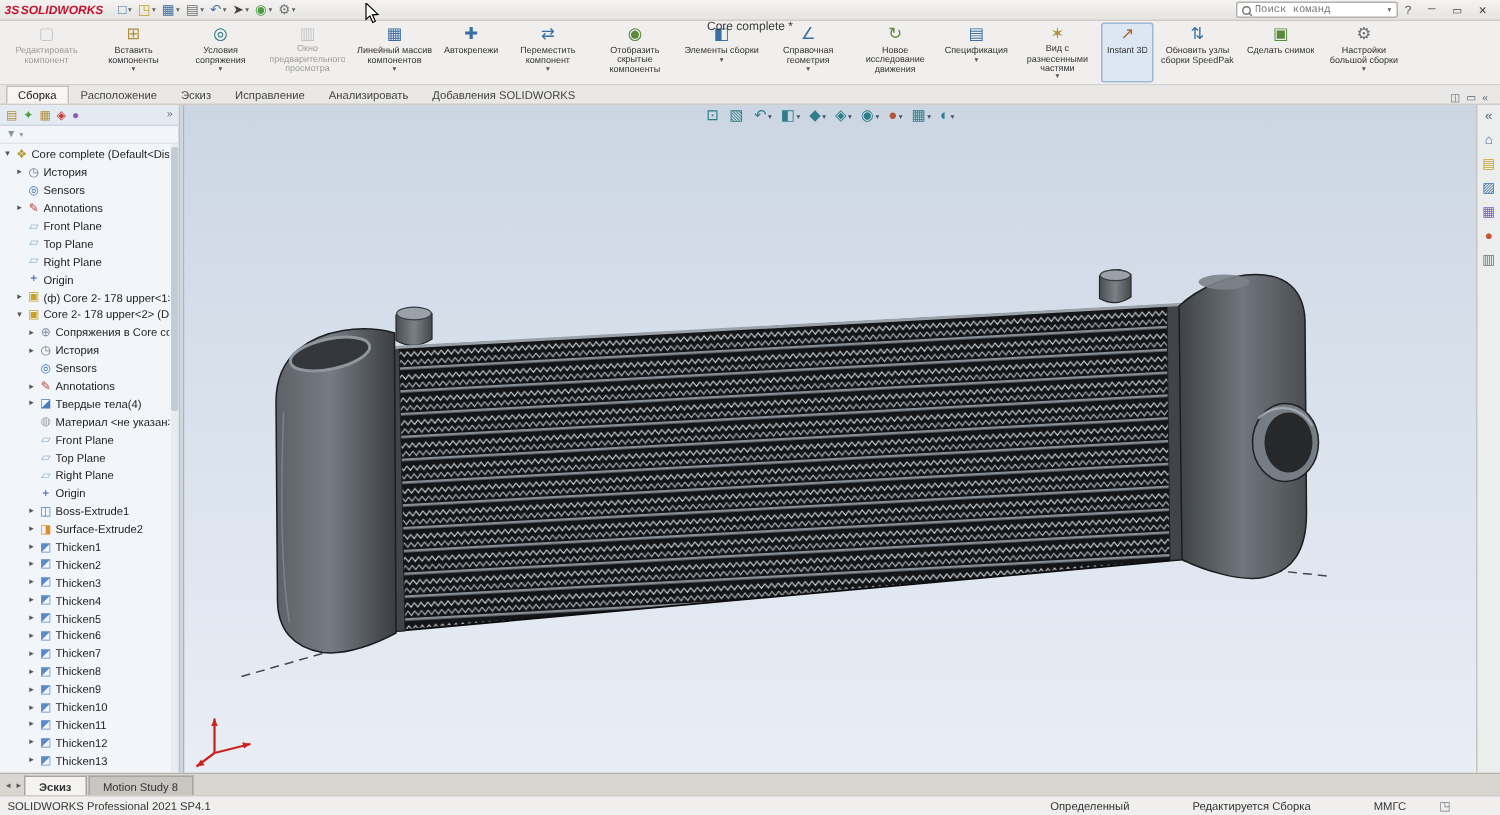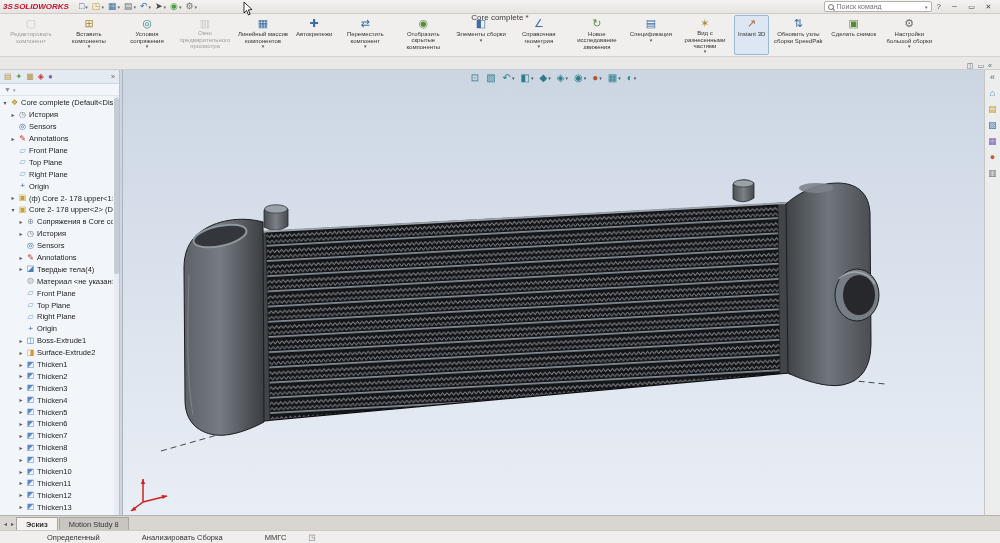--- a/index.html
+++ b/index.html
@@ -11,21 +11,21 @@
   .logo{font-style:italic;font-weight:bold;font-size:8px;color:#c8102e;display:flex;gap:1px;align-items:center;flex:none}
   .qat{display:flex;align-items:center;margin-left:8px;flex:none}
   .qat-btn{display:flex;align-items:center;padding:0 2px;height:12px;cursor:default}
   .qat-glyph{font-size:9px;line-height:1}
   .qat-caret{margin-left:1px;font-size:5px;color:#666}
   .qat-caret.show::after{content:"▾"}
   .title-text{position:absolute;left:50%;top:13px;transform:translateX(-50%);font-size:8px;color:#3a3a3a}
   .search-box{margin-left:auto;display:flex;align-items:center;width:108px;height:11px;background:#fff;border:1px solid #b5b2ae;border-radius:2px;padding:0 3px;gap:3px;flex:none}
   .mag{width:6px;height:6px;border:1px solid #777;border-radius:50%;position:relative;flex:none}
   .mag::after{content:"";position:absolute;width:3px;height:1px;background:#777;transform:rotate(45deg);right:-2px;bottom:-1px}
-  .search-box input{border:none;outline:none;background:transparent;font-family:Liberation Sans, sans-serif;font-size:7px;width:100%;color:#333}
+  .search-box input{border:none;outline:none;background:transparent;font-family:Liberation Mono, monospace;font-size:7px;width:100%;color:#333}
   .sb-caret{font-size:5px;color:#666}
   .help-btn{padding:0 5px;font-size:8px;color:#555}
   .win-btns{display:flex;flex:none}
   .win-btn{width:17px;height:13px;display:flex;align-items:center;justify-content:center;font-size:7px;color:#444}
 
   
   .ribbon{height:43px;background:#f0efed;border-bottom:1px solid #d5d2cd;display:flex;align-items:stretch;padding:1px 2px;overflow:hidden}
   .rbtn{display:flex;flex-direction:column;align-items:center;padding:2px 3px 0;min-width:34px;max-width:58px;text-align:center;border:1px solid transparent;border-radius:2px}
   .ricon{font-size:11px;line-height:11px;height:12px}
   .rlabel{font-size:6px;line-height:6.5px;color:#333;margin-top:1px;overflow:hidden}
@@ -253,20 +253,46 @@
     </div>
 
     <div class="rbtn">
       <span class="ricon" style="color: rgb(107, 112, 117);">⚙</span>
       <span class="rlabel">Настройки большой сборки</span>
       <span class="rcaret show"></span>
     </div>
   </div>
 
 <div class="tabrow">
+  <div style="display:flex;align-items:flex-end">
+
+      <div class="tab active">
+        <span>Сборка</span>
+      </div>
+
+      <div class="tab">
+        <span>Расположение</span>
+      </div>
+
+      <div class="tab">
+        <span>Эскиз</span>
+      </div>
+
+      <div class="tab">
+        <span>Исправление</span>
+      </div>
+
+      <div class="tab">
+        <span>Анализировать</span>
+      </div>
+
+      <div class="tab">
+        <span>Добавления SOLIDWORKS</span>
+      </div>
+    </div>
   <div class="tabrow-right">
 
       <span class="tr-icon">◫</span>
 
       <span class="tr-icon">▭</span>
 
       <span class="tr-icon">«</span>
     </div>
 </div>
 
@@ -666,17 +692,18 @@
         <span>Эскиз</span>
       </span>
 
       <span class="btab">
         <span>Motion Study 8</span>
       </span>
     </span>
 </div>
 
 <div class="statusbar">
+  <span class="sb-left">SOLIDWORKS Professional 2021 SP4.1</span>
   <span class="sb-item">Определенный</span>
-  <span class="sb-item">Анализировать Сборка</span>
+  <span class="sb-item">Редактируется Сборка</span>
   <span class="sb-item">ММГС</span>
   <span class="sb-icon">◳</span>
 </div>
 
 </body></html>

